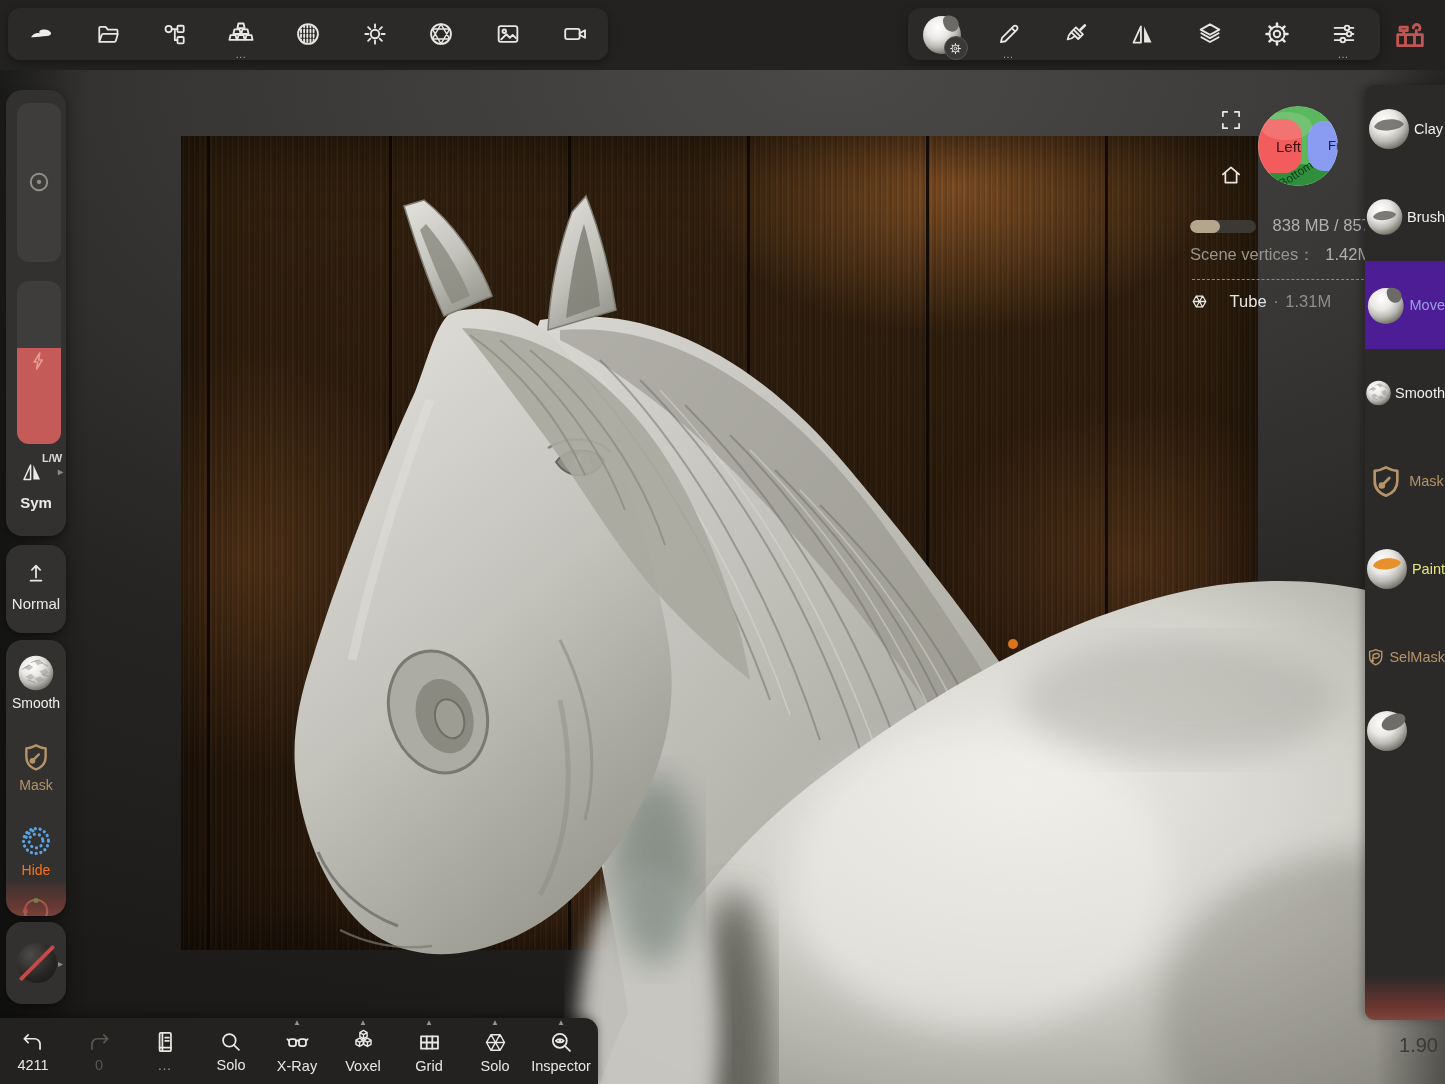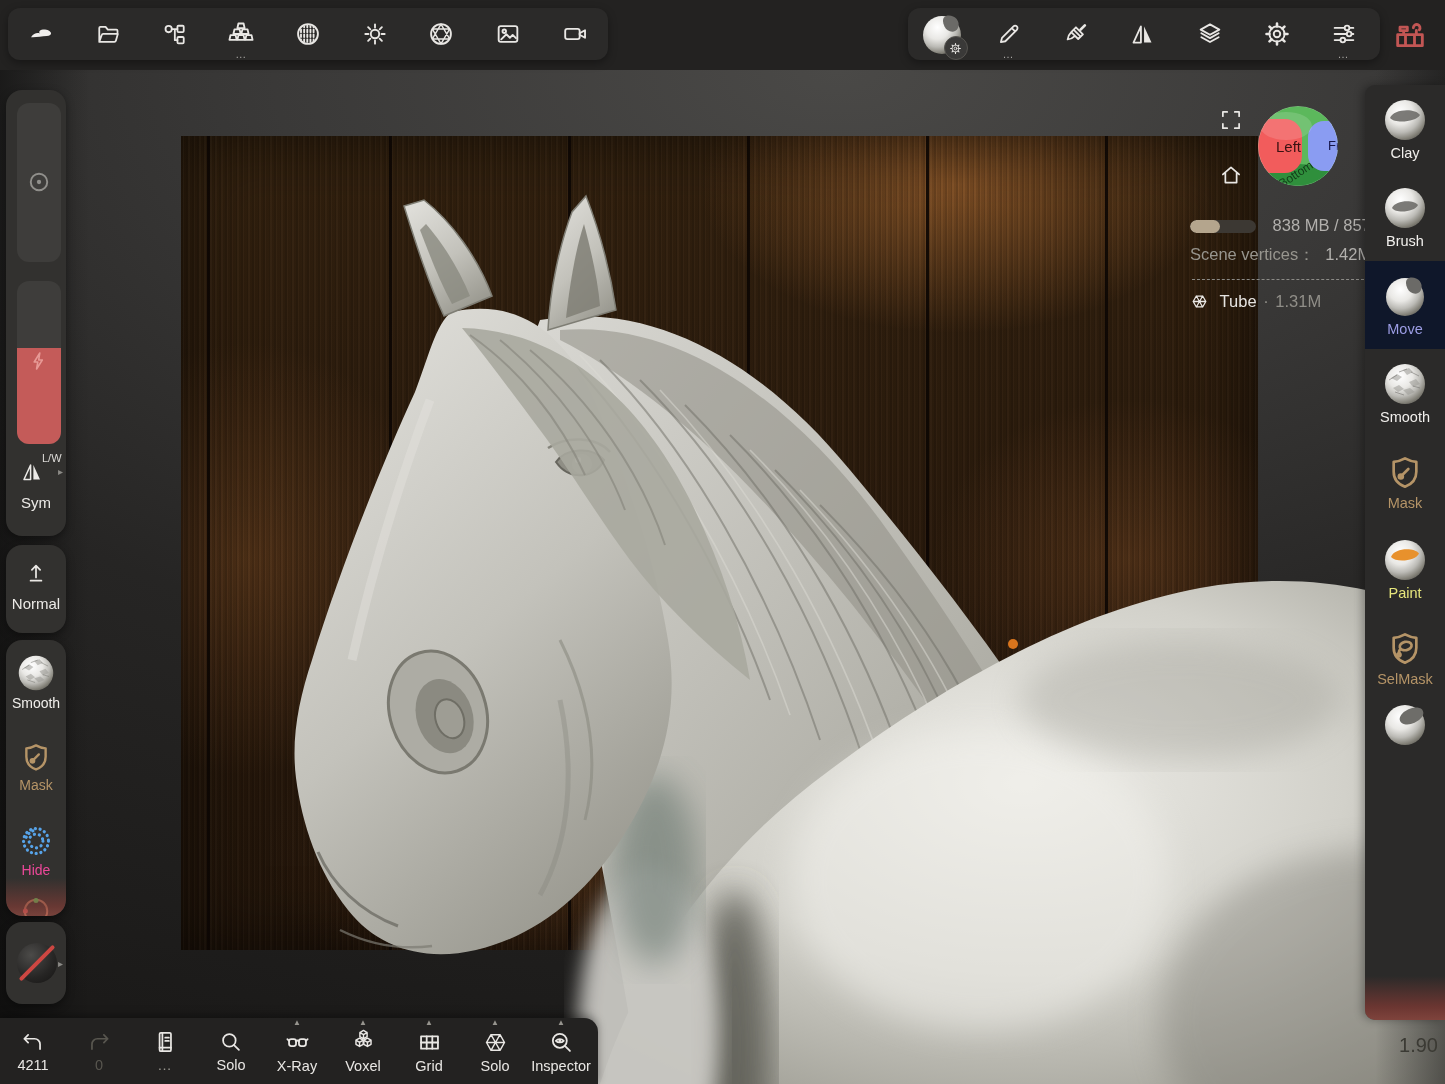--- a/index.html
+++ b/index.html
@@ -36,25 +36,25 @@
   .slider{position:absolute;left:11px;width:44px;background:#3e3d3b;border-radius:12px;overflow:hidden;}
   .lab{font-size:15px;color:#eceae7;text-align:center;}
   .ltool{height:84px;display:flex;flex-direction:column;align-items:center;justify-content:center;gap:3px;}
   .ltool .lab{font-size:14px;}
   .fadeRed{position:absolute;left:0;right:0;bottom:0;height:38px;border-radius:0 0 16px 16px;
     background:linear-gradient(180deg, rgba(50,49,47,0), rgba(148,62,55,.55) 75%, rgba(190,84,72,.5));}
   .arrowR{position:absolute;right:3px;font-size:10px;color:#8b8a86;}
   
   #rtools{left:1365px;top:85px;width:80px;height:935px;background:#2b2a29;border-radius:10px 0 0 10px;
     box-shadow:-3px 0 8px rgba(0,0,0,.3);display:flex;flex-direction:column;overflow:hidden;}
-  .rtool{height:88px;display:flex;flex-direction:column;align-items:center;justify-content:center;gap:3px;flex:0 0 auto;}
+  .rtool{height:88px;display:flex;flex-direction:row;align-items:center;justify-content:center;gap:3px;flex:0 0 auto;}
   .rtool .lab{font-size:14.5px;}
-  .rtool.sel{background:#0f172a;}
+  .rtool.sel{background:#4c1d95;}
   .c-white{color:#f1efec}.c-purple{color:#9c9de4}.c-purple2{color:#8f90dc}
-  .c-tan{color:#b59467}.c-yellow{color:#e6e67c}.c-green{color:#6ec46e}.c-blue{color:#ec4899}
+  .c-tan{color:#b59467}.c-yellow{color:#e6e67c}.c-green{color:#6ec46e}.c-blue{color:#f97316}
   #rtools .fadeRed{border-radius:0;height:44px;background:linear-gradient(180deg, rgba(43,42,41,0), rgba(150,62,55,.6) 70%, rgba(196,88,76,.55));}
   
   #bbar{left:0;top:1018px;width:598px;height:66px;background:#232221;border-radius:0 14px 0 0;
     box-shadow:0 -3px 8px rgba(0,0,0,.35);display:flex;}
   .bcell{width:66px;height:66px;display:flex;flex-direction:column;align-items:center;justify-content:center;gap:2px;position:relative;}
   .bcell .lab{font-size:14.5px;color:#e9e7e4;}
   .bcell .lab.dim{color:#58564f;}
   .caret{position:absolute;top:1px;font-size:8px;color:#96948e;line-height:8px;}
   
   #stats{left:1190px;top:216px;width:175px;overflow:hidden;white-space:nowrap;color:#b2b0ad;font-size:16.5px;}
@@ -223,21 +223,21 @@
     </div>
     <div class="statrow" style="color:#97958e;">
       <span>Scene vertices：</span>
       <span style="color:#b2b0ad;margin-left:6px;">1.42M</span>
     </div>
     <div id="sep"></div>
     <div>
       <svg width="19" height="19" viewBox="0 0 24 24" class="ic" style="vertical-align:-4px">
         <path d="M20 12 L16 18.93 H8 L4 12 L8 5.07 H16 Z M20 12 H4 M16 18.93 L12 12 L16 5.07 M8 18.93 L12 12 L8 5.07"></path>
         </svg>
-      <span style="color:#e5e3e0;margin-left:6px;">Tube</span>
+      <span style="color:#e5e3e0;margin-left:16px;">Tube</span>
       <span style="color:#908e88;margin:0 2px;">·</span>
       <span style="color:#908e88;">1.31M</span>
     </div>
   </div>
 
   <div id="readout" class="abs">1.90</div>
 
   <div class="bar abs" style="left:8px;top:8px;width:600px;height:52px;">
     <div class="cell">
       <svg width="30" height="30" viewBox="0 0 24 24">
@@ -365,21 +365,21 @@
     </div>
   </div>
   <div class="abs" style="left:1390px;top:14px;">
     <svg width="40" height="40" viewBox="0 0 24 24" class="ic-red">
       <path d="M4.6 12.4 H19.4 V19 H4.6 Z M9.3 12.4 V19 M14.7 12.4 V19"></path>
       <path d="M6 7.9 h4.4 v2.1 H6 Z M8.2 10 V12.4"></path>
       <path d="M14 8.3 a2 2 0 1 1 3.6 1.2 M15.8 9.9 V12.4"></path>
       </svg>
   </div>
 
-  <div class="lpanel abs" style="left:6px;top:90px;width:60px;height:446px;">
+  <div class="lpanel abs" style="left:6px;top:90px;width:60px;height:446px;font-weight:bold;">
     <div class="slider" style="top:13px;height:159px;">
       <svg width="26" height="26" viewBox="0 0 24 24" style="position:absolute;left:9px;top:66px;">
         <circle cx="12" cy="12" r="7.6" fill="none" stroke="#908f8b" stroke-width="1.8"></circle>
           <circle cx="12" cy="12" r="2" fill="#908f8b"></circle>
         </svg>
     </div>
     <div class="slider" style="top:191px;height:163px;">
       <div style="position:absolute;left:0;right:0;bottom:0;height:96px;background:#c45b59;"></div>
       <svg width="24" height="24" viewBox="0 0 24 24" style="position:absolute;left:10px;top:68px;">
         <path d="M12.8 4 L7.2 13 h3.6 L9.6 20 15.3 11 h-3.6 Z" fill="none" stroke="rgba(255,195,190,.6)" stroke-width="1.6" stroke-linejoin="round"></path>

